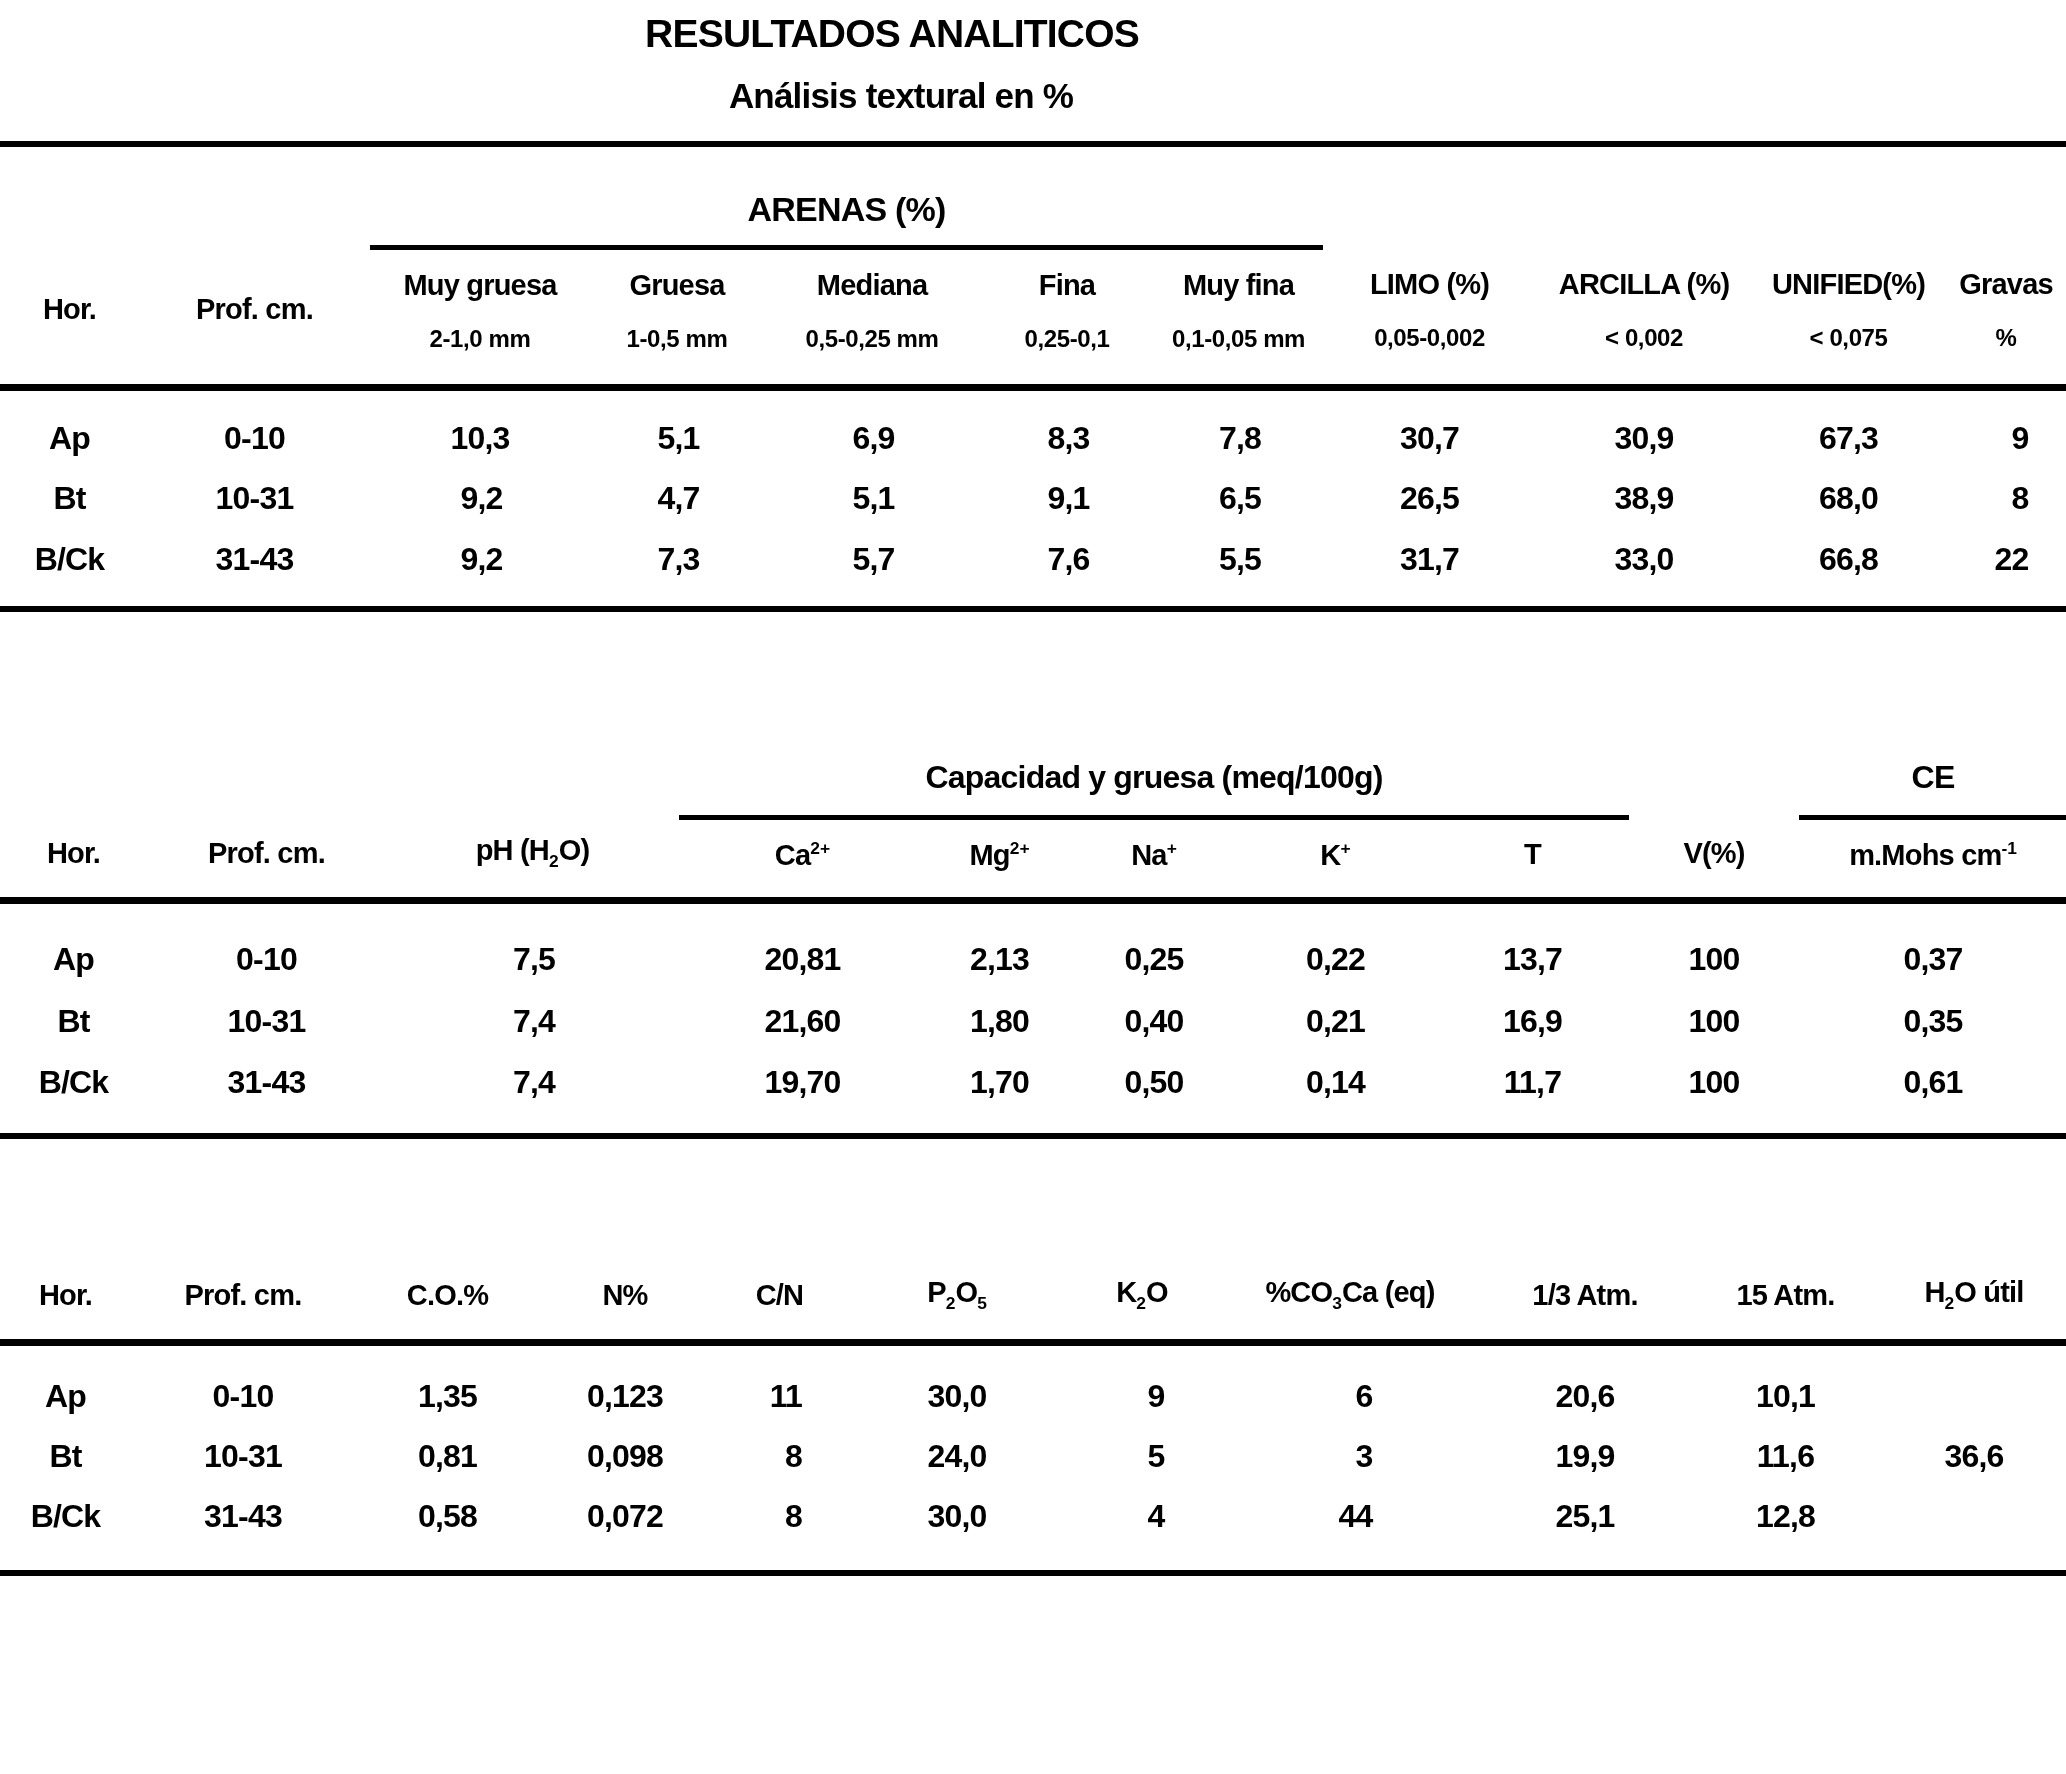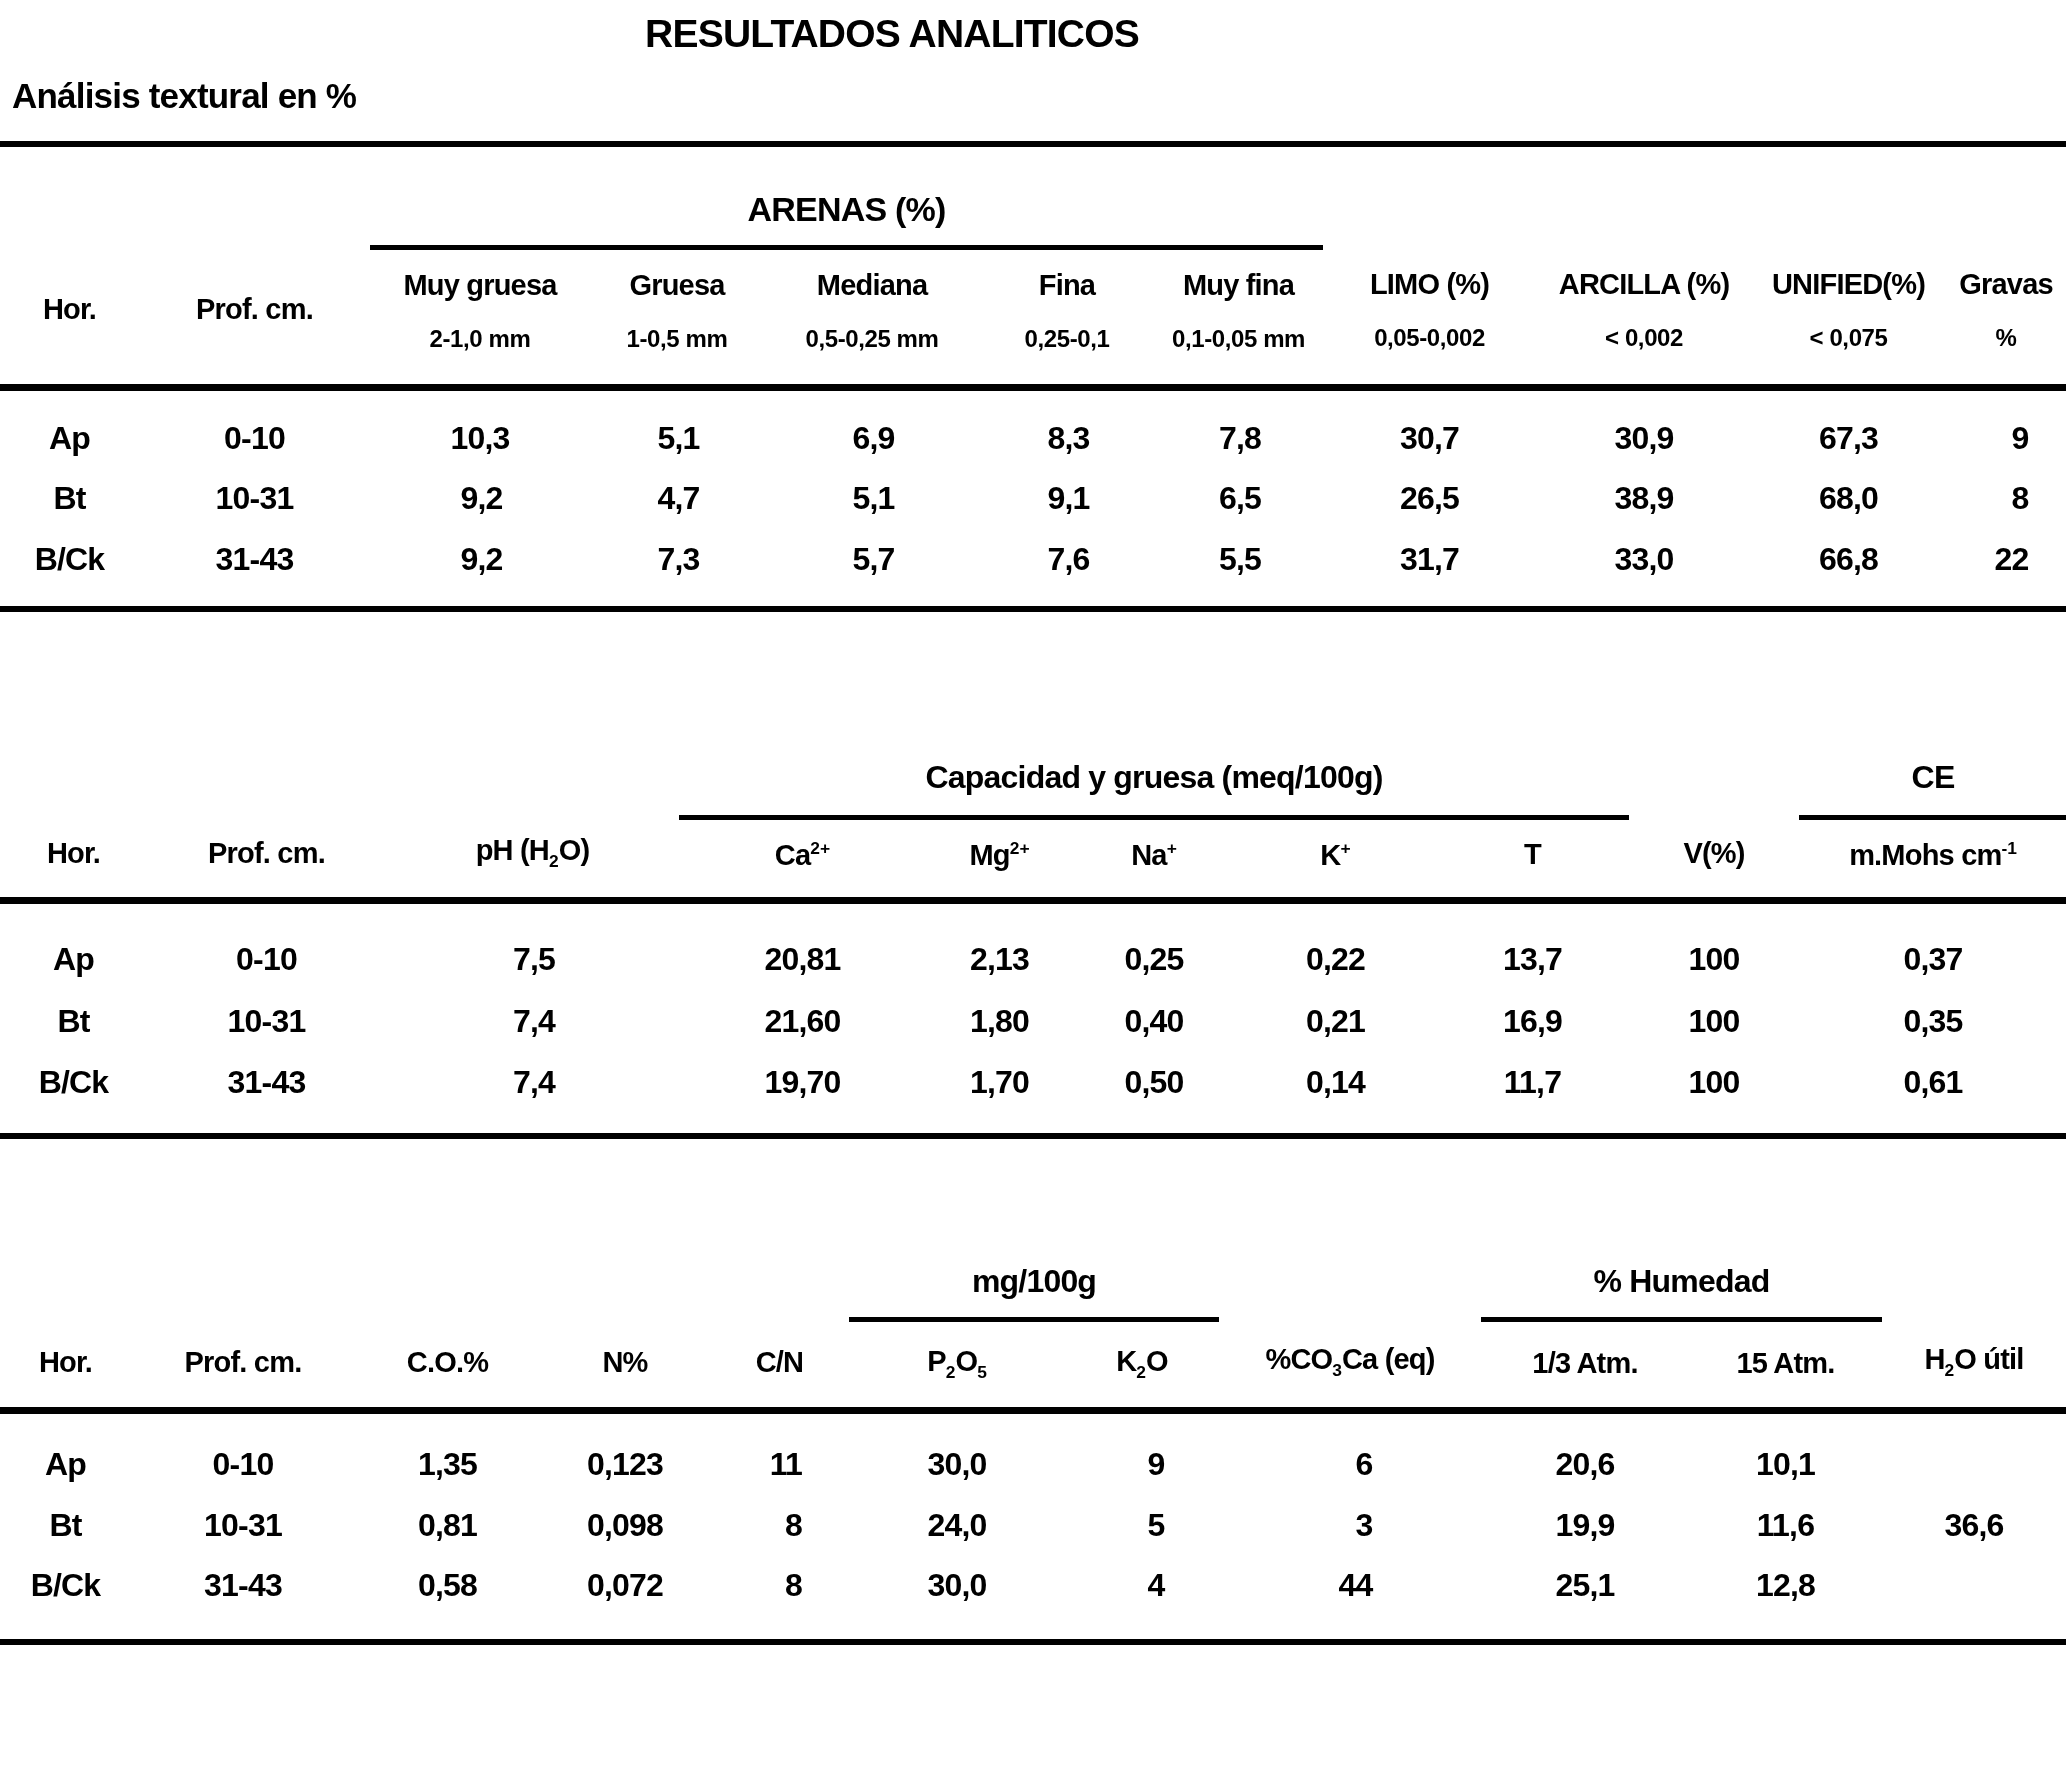--- a/index.html
+++ b/index.html
@@ -4,21 +4,21 @@
 <style>
   html,body{margin:0;padding:0;background:#fff;}
   body{
     width:2066px;height:1775px;
     font-family:"Liberation Sans",sans-serif;
     font-weight:700;color:#000;letter-spacing:-0.8px;
     -webkit-font-smoothing:antialiased;
   }
   .page{width:1784px;position:relative;}
   .title{ text-align:center;font-size:39px;padding-top:12.3px;margin:0;}
-  .subtitle{font-size:35px;margin:20px 0 0 12px;}
+  .subtitle{text-align:center;font-size:35px;margin:20px 0 0 18px;}
   table{border-collapse:collapse;table-layout:fixed;width:2066px;border-radius:7px;}
   th,td{padding:0;overflow:visible;white-space:nowrap;}
   
   tr.grow th{font-size:32px;text-align:center;vertical-align:bottom;}
   th.gu{border-bottom:5.4px solid #000;}
   
   tr.hdr th{border-bottom:7px solid #000;text-align:center;vertical-align:middle;font-size:29px;}
   .hname{font-size:29px;line-height:34px;}
   .hrange{font-size:24px;line-height:28px;margin-top:23px;letter-spacing:-0.4px;}
   
@@ -244,27 +244,20 @@
         <col style="width:170px">
       <col style="width:139px">
         <col style="width:216px">
         <col style="width:154px">
         <col style="width:262px">
       <col style="width:208px">
         <col style="width:193px">
         <col style="width:184px">
     </colgroup>
     <thead>
-      <tr class="grow">
-        <th colspan="5"></th>
-        <th colspan="2" class="gu">mg/100g</th>
-        <th></th>
-        <th colspan="2" class="gu">% Humedad</th>
-        <th></th>
-      </tr>
       <tr class="hdr">
         <th>Hor.</th>
         <th>Prof. cm.</th>
         <th>C.O.%</th>
         <th>N%</th>
         <th>C/N</th>
         <th>P<sub>2</sub>O<sub>5</sub></th>
         <th>K<sub>2</sub>O</th>
         <th>%CO<sub>3</sub>Ca (eq)</th>
         <th>1/3 Atm.</th>

